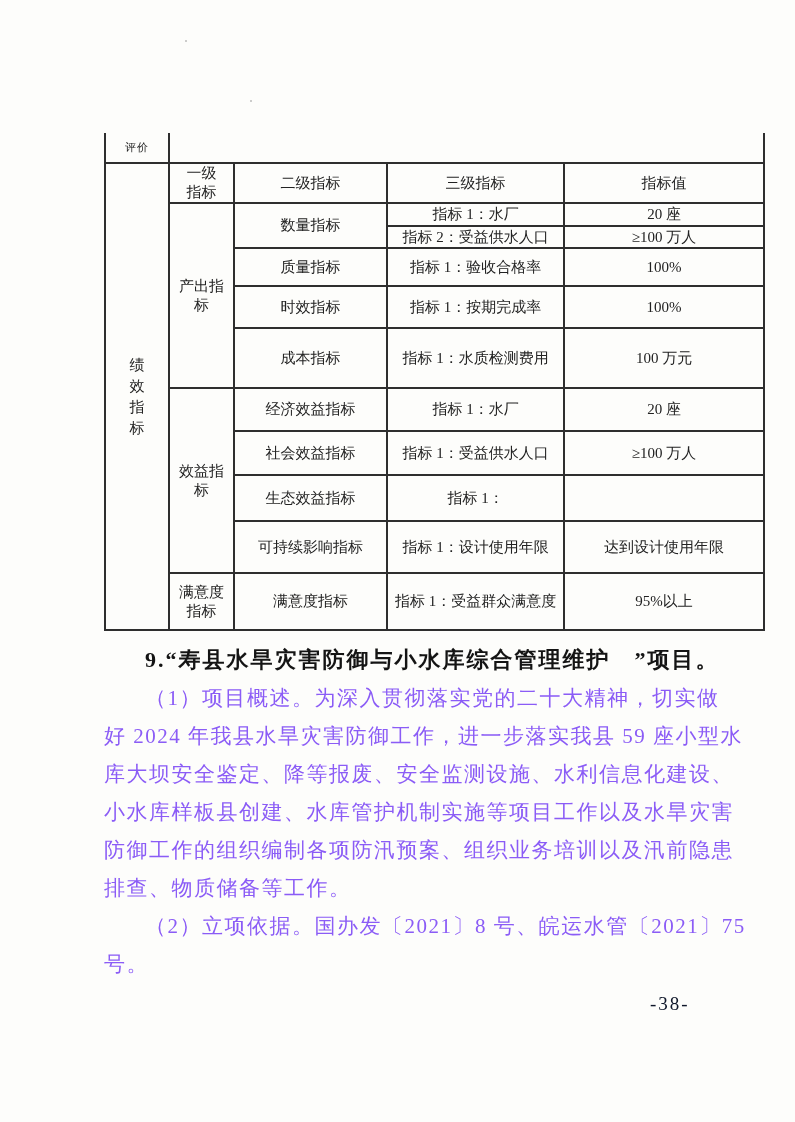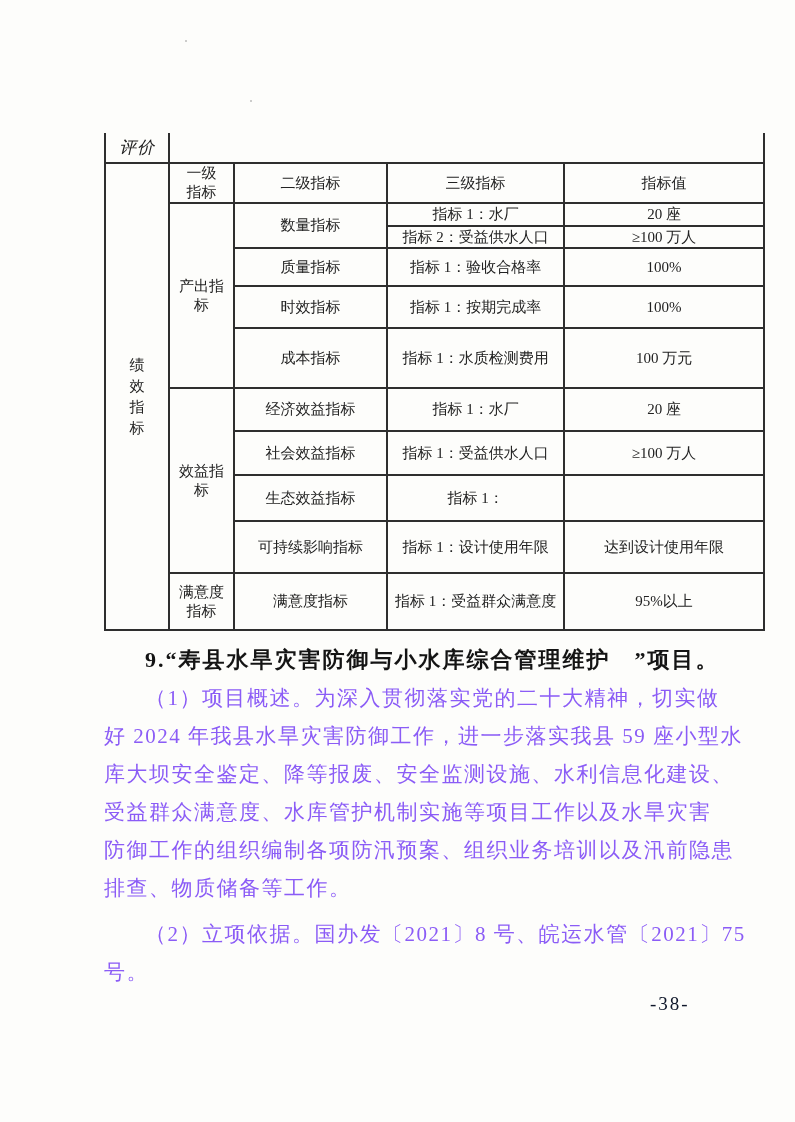--- a/index.html
+++ b/index.html
@@ -24,21 +24,21 @@
   }
   table.perf td {
     border:2px solid #2e2e2e;
     text-align:center;
     vertical-align:middle;
     padding:0 2px;
     overflow:hidden;
   }
   tr.cont-row td { border-top:none; }
   tr.cont-row { height:30px; }
-  td.cell-eval { font-size:17px; letter-spacing:1px;font-style:italic; }
+  td.cell-eval { font-size:11px; letter-spacing:1px; }
   td.group-vert {
     vertical-align:top;
     padding-top:5px;
     line-height:21px;
     margin-top:8px;
   }
   td.group-vert .vert {
     display:inline-block;
     width:1.15em;
     word-break:break-all;
@@ -66,21 +66,21 @@
     white-space:nowrap;
     color:#141414;
   }
   .bodytext {
     position:absolute; left:104px; top:679px; width:620px;
     font-size:21px; letter-spacing:1.5px;
     color:#8b5cf6;
   }
   .bodyline { line-height:38px; white-space:nowrap; }
   .indent { padding-left:41px; }
-  .para2 { margin-top:8px; }
+  .para2 { }
 
   .pagenum {
     position:absolute; left:650px; top:993px;
     font-size:19px; letter-spacing:2px; color:#0f172a;
   }
 
   .speck { position:absolute; width:2px; height:2px; background:#bbb; border-radius:50%; }
 </style>
 </head>
 <body>
@@ -164,21 +164,21 @@
     </table>
   </div>
 
   <div class="heading">9.“寿县水旱灾害防御与小水库综合管理维护　”项目。</div>
 
   <div class="bodytext">
     <div>
       <div class="bodyline indent">（1）项目概述。为深入贯彻落实党的二十大精神，切实做</div>
       <div class="bodyline">好 2024 年我县水旱灾害防御工作，进一步落实我县 59 座小型水</div>
       <div class="bodyline">库大坝安全鉴定、降等报废、安全监测设施、水利信息化建设、</div>
-      <div class="bodyline">受益群众满意度、水库管护机制实施等项目工作以及水旱灾害</div>
+      <div class="bodyline">小水库样板县创建、水库管护机制实施等项目工作以及水旱灾害</div>
       <div class="bodyline">防御工作的组织编制各项防汛预案、组织业务培训以及汛前隐患</div>
       <div class="bodyline">排查、物质储备等工作。</div>
     </div>
     <div class="para2">
       <div class="bodyline indent">（2）立项依据。国办发〔2021〕8 号、皖运水管〔2021〕75</div>
       <div class="bodyline">号。</div>
     </div>
   </div>
 
   <div class="pagenum">-38-</div>

